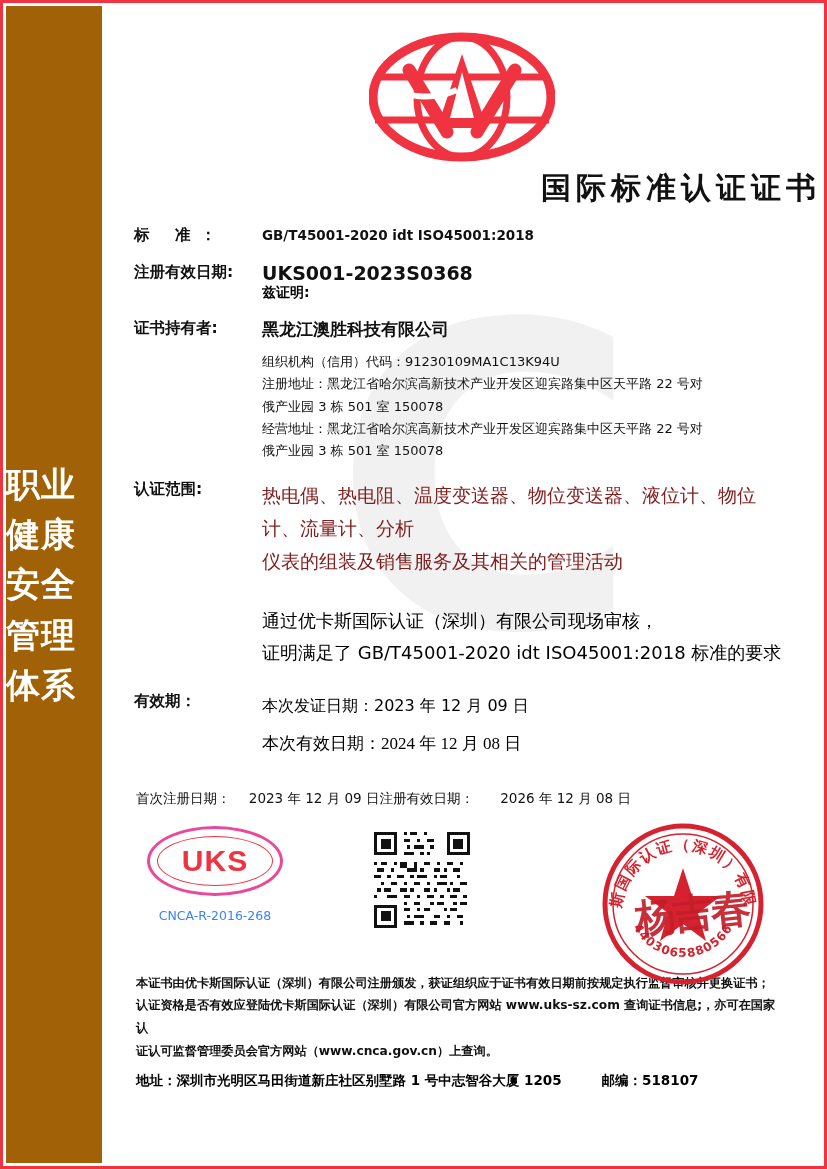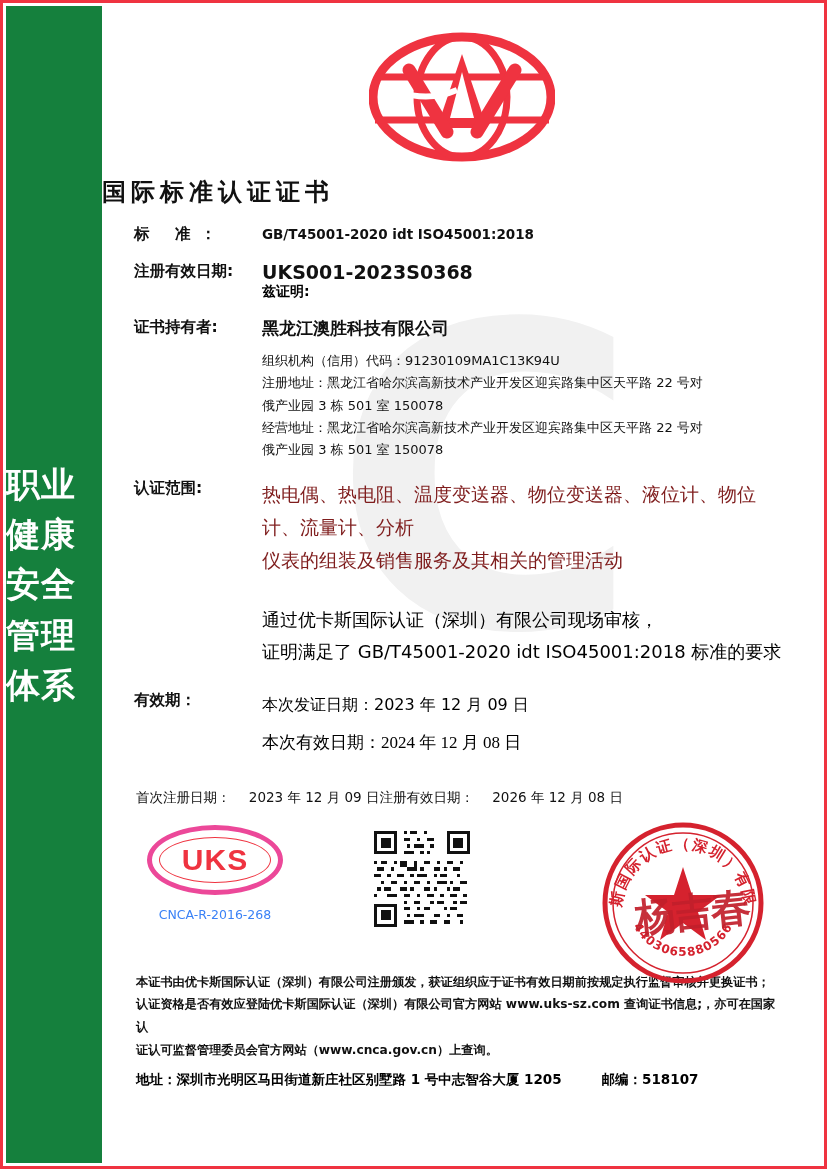--- a/index.html
+++ b/index.html
@@ -14,21 +14,21 @@
   .page {
     position: absolute; inset: 0;
     border: 3px solid #ef3340;
     background: #fff;
   }
   
   .side-banner {
     position: absolute;
     left: 3px; top: 3px; bottom: 3px;
     width: 96px;
-    background: #15803d;
+    background: #a16207;
     color: #ffffff;
     display: flex;
     flex-direction: column;
     align-items: center;
     justify-content: center;
     padding: 24px 0;
   }
   .side-banner .ch {
     font-size: 34px;
     line-height: 1.48;
@@ -60,26 +60,26 @@
   .inner { position: relative; z-index: 2; }
 
   
   .logo-wrap {
     display: flex; justify-content: center;
     padding-top: 26px;
   }
   .logo { width: 186px; height: 130px; }
 
   .cert-title {
-    text-align: left;
-    font-size: 24px;
+    text-align: right;
+    font-size: 30px;
     font-weight: 700;
     letter-spacing: 5px;
     color: #111;
-    margin-top: 14px;
+    margin-top: 6px;
     font-family: "DejaVu Sans", "Liberation Sans", sans-serif;
   }
 
   .body-area { padding: 0 34px 0 32px; }
 
   .row { display: flex; margin-top: 16px; }
   .lbl {
     font-size: 15.5px; font-weight: 700; color: #111;
     white-space: nowrap;
     font-family: "DejaVu Sans", "Liberation Sans", sans-serif;
@@ -119,21 +119,21 @@
     font-family: "DejaVu Sans","Liberation Sans",sans-serif; }
 
   
   .marks {
     position: relative;
     height: 150px;
     margin-top: 12px;
   }
   .uks-mark { position: absolute; left: 6px; top: 6px; text-align: center; width: 150px; }
   .uks-oval {
-    width: 136px; height: 70px; border: 5px solid #ec4899;
+    width: 136px; height: 70px; border: 3px solid #ec4899;
     border-radius: 50%;
     display: flex; align-items: center; justify-content: center;
     margin: 0 auto;
     position: relative;
   }
   .uks-oval::before{
     content:""; position:absolute; left:7px; top:7px; right:7px; bottom:7px;
     border:1px solid #ef3340; border-radius:50%;
   }
   .uks-txt { font-size: 30px; font-weight: 700; color: #ef3340; letter-spacing: 1px;
@@ -249,21 +249,21 @@
           </div>
         </div>
 
         <div class="reg-dates">
           <span>
             <span>首次注册日期：</span>
             <span style="margin-left:14px">2023 年 12 月 09 日</span>
           </span>
           <span>
             <span>注册有效日期：</span>
-            <span style="margin-left:14px">2026 年 12 月 08 日</span>
+            <span style="margin-left:22px">2026 年 12 月 08 日</span>
           </span>
         </div>
 
         <div class="marks">
 
           <div class="uks-mark">
             <div class="uks-oval">
               <span class="uks-txt">UKS</span>
             </div>
             <div class="cnca">CNCA-R-2016-268</div>

